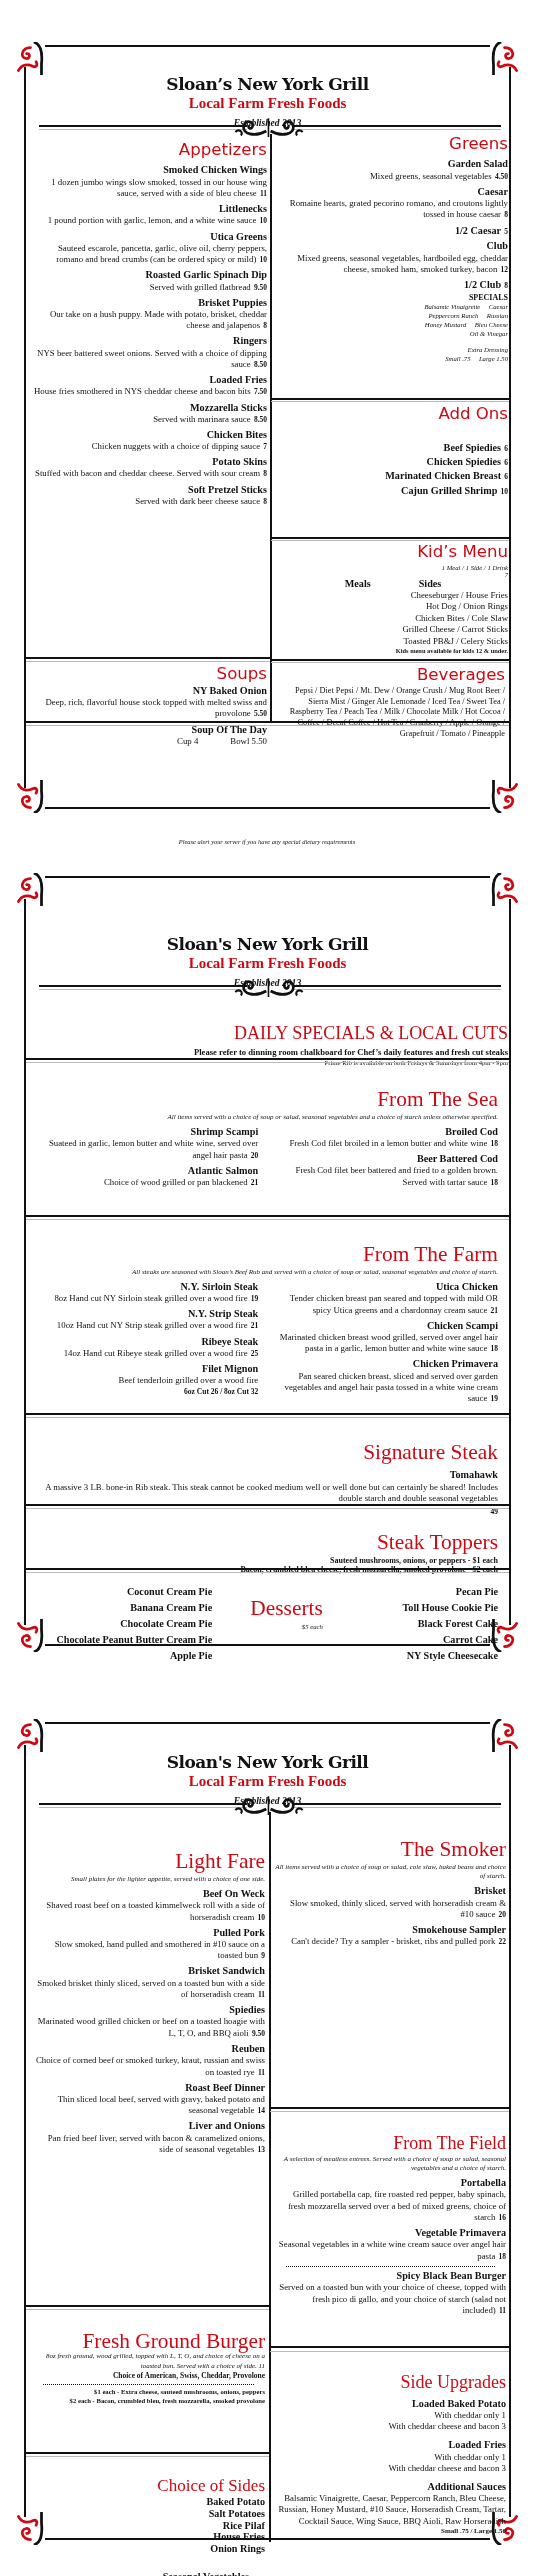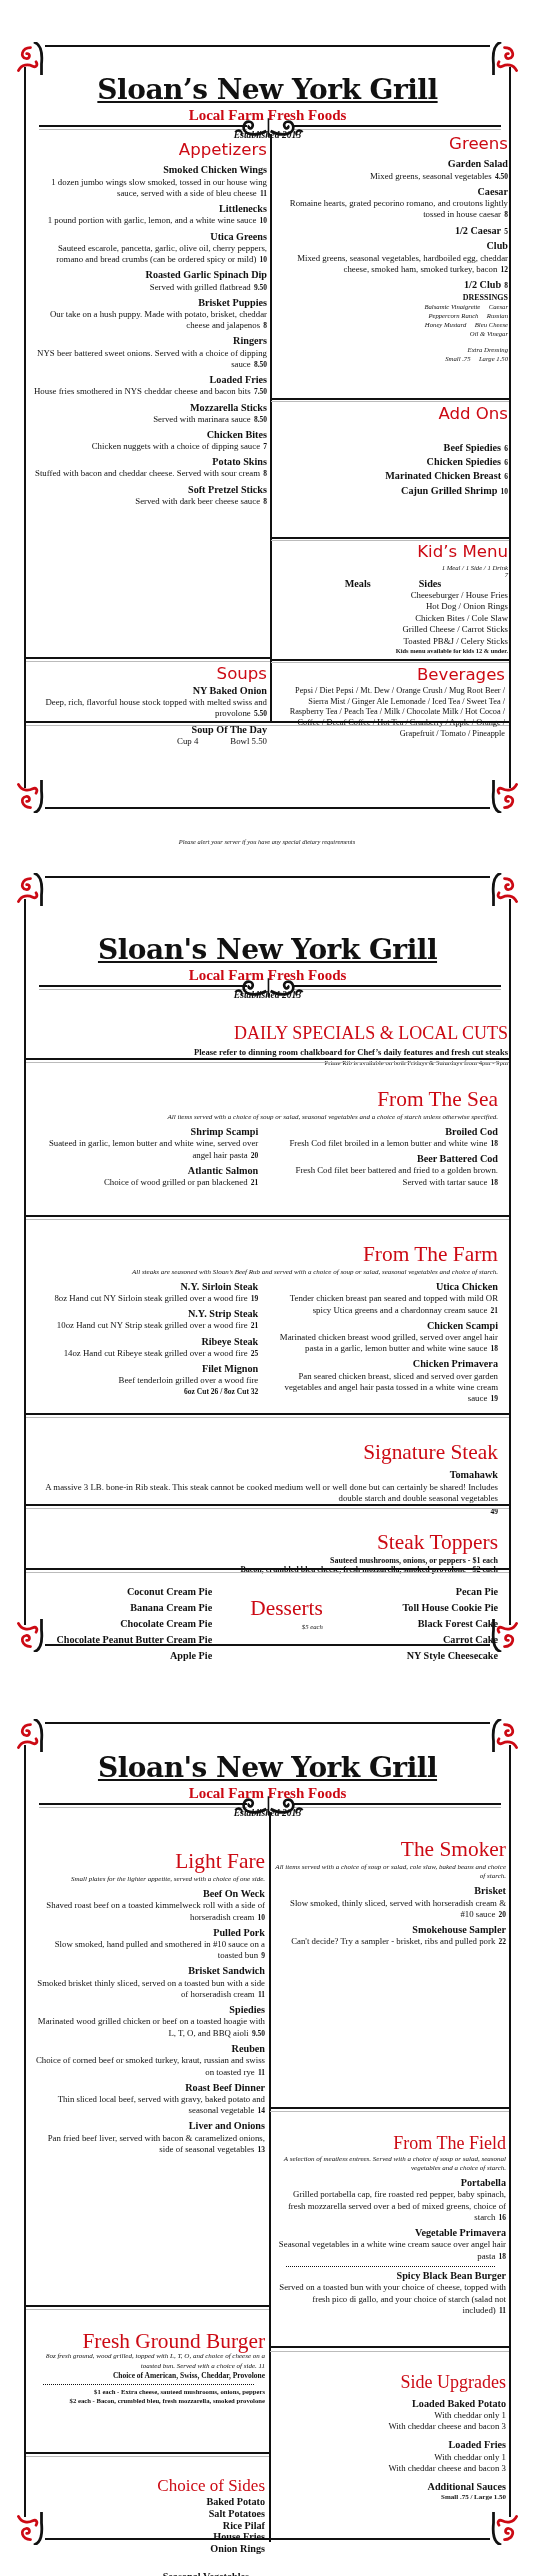--- a/index.html
+++ b/index.html
@@ -14,21 +14,21 @@
   }
   .corner { position: absolute; width: 33px; height: 33px; }
   .corner svg { width: 100%; height: 100%; }
   .corner.tl { left: 14px; }
   .corner.tr { right: 13px; transform: scaleX(-1); }
   .corner.bl { left: 14px; transform: scaleY(-1); }
   .corner.br { right: 13px; transform: scale(-1,-1); }
   .notch { position: absolute; width: 30px; height: 30px; background: #fff; }
 
   .masthead { position: absolute; left: 24px; right: 23px; text-align: center; }
-  .mast-title { font-family: "DejaVu Serif", serif; font-weight: bold; font-size: 28px; letter-spacing: -0.5px; line-height: 1.1; text-decoration: underline; }
+  .mast-title { font-family: "DejaVu Serif", serif; font-weight: bold; font-size: 17px; letter-spacing: -0.5px; line-height: 1.1; }
   .mast-sub { font-family: "Liberation Serif", serif; font-weight: bold; font-size: 15px; line-height: 1.2; color: #cc0a14; }
   .mast-est { font-style: italic; font-weight: bold; font-size: 9.6px; margin-top: 5.3px; }
 
   .divider { position: absolute; left: 39px; right: 33px; height: 15px; }
   .divider .line { position: absolute; top: 4.8px; height: 2.1px; background: #111; }
   .divider .line2 { position: absolute; top: 9px; height: 1.1px; background: #bbb; }
   .divider .flourish { position: absolute; left: 50%; top: -4.3px; width: 72px; height: 21.4px; margin-left: -37px; }
 
   .col-rule { position: absolute; width: 1.6px; background: #111; }
   .hrule { position: absolute; height: 2.1px; background: #111; }
@@ -187,21 +187,21 @@
     <div>
         <div class="item-name"><span>1/2 Caesar</span><span class="price">5</span></div>
       </div>
     <div>
         <div class="item-name">Club</div>
         <div class="item-desc"><span>Mixed greens, seasonal vegetables, hardboiled egg, cheddar cheese, smoked ham, smoked turkey, bacon</span><span class="price">12</span></div>
       </div>
     <div>
         <div class="item-name"><span>1/2 Club</span><span class="price">8</span></div>
       </div>
-    <div class="item-name" style="font-size:8px;margin-top:1.1px">DRESSINGS</div>
+    <div class="item-name" style="font-size:8px;margin-top:1.1px">SPECIALS</div>
     <div class="small-ital" style="white-space:pre">Balsamic Vinaigrette     Caesar</div>
     <div class="small-ital" style="white-space:pre">Peppercorn Ranch     Russian</div>
     <div class="small-ital" style="white-space:pre">Honey Mustard     Bleu Cheese</div>
     <div class="small-ital">Oil &amp; Vinegar</div>
     <div class="small-ital" style="margin-top:6.4px">Extra Dressing</div>
     <div class="small-ital" style="white-space:pre">Small .75     Large 1.50</div>
   </div>
 
   <div class="sec" style="left:278px; width:230px; top:404px;">
     <div class="sec-title">Add Ons</div>
@@ -530,17 +530,18 @@
         <div class="item-desc">With cheddar only 1</div>
         <div class="item-desc">With cheddar cheese and bacon 3</div>
       </div>
     <div style="margin-top:6.4px">
         <div class="item-name">Loaded Fries</div>
         <div class="item-desc">With cheddar only 1</div>
         <div class="item-desc">With cheddar cheese and bacon 3</div>
       </div>
     <div style="margin-top:6.4px">
         <div class="item-name">Additional Sauces</div>
+        <div class="item-desc">Balsamic Vinaigrette, Caesar, Peppercorn Ranch, Bleu Cheese, Russian, Honey Mustard, #10 Sauce, Horseradish Cream, Tartar, Cocktail Sauce, Wing Sauce, BBQ Aioli, Raw Horseradish</div>
         <div style="font-weight:bold;font-size:7px">Small .75 / Large 1.50</div>
       </div>
   </div>
 </div>
 
 
 </body></html>

